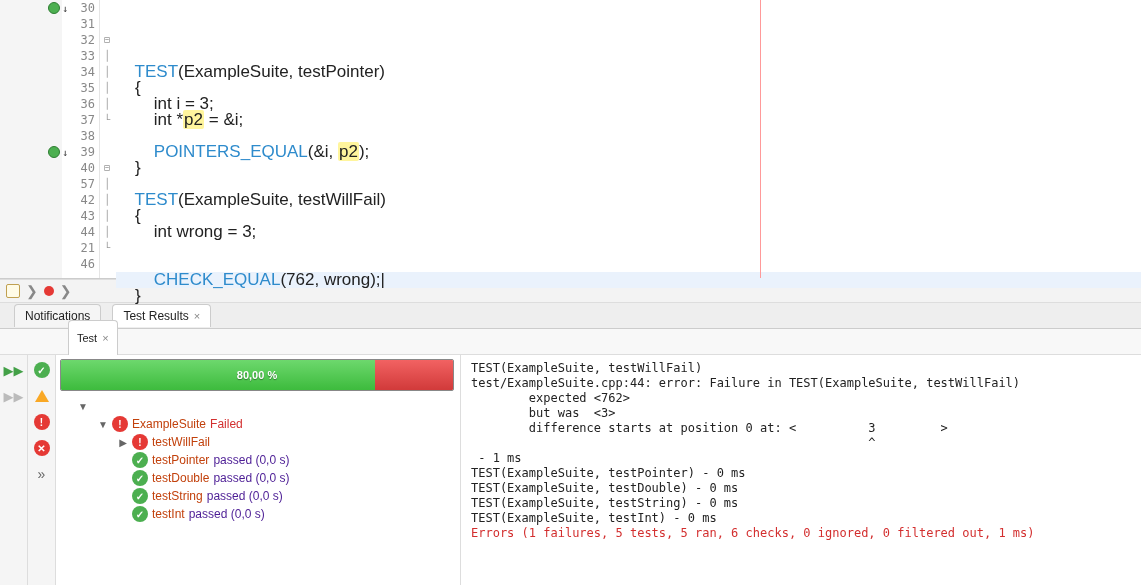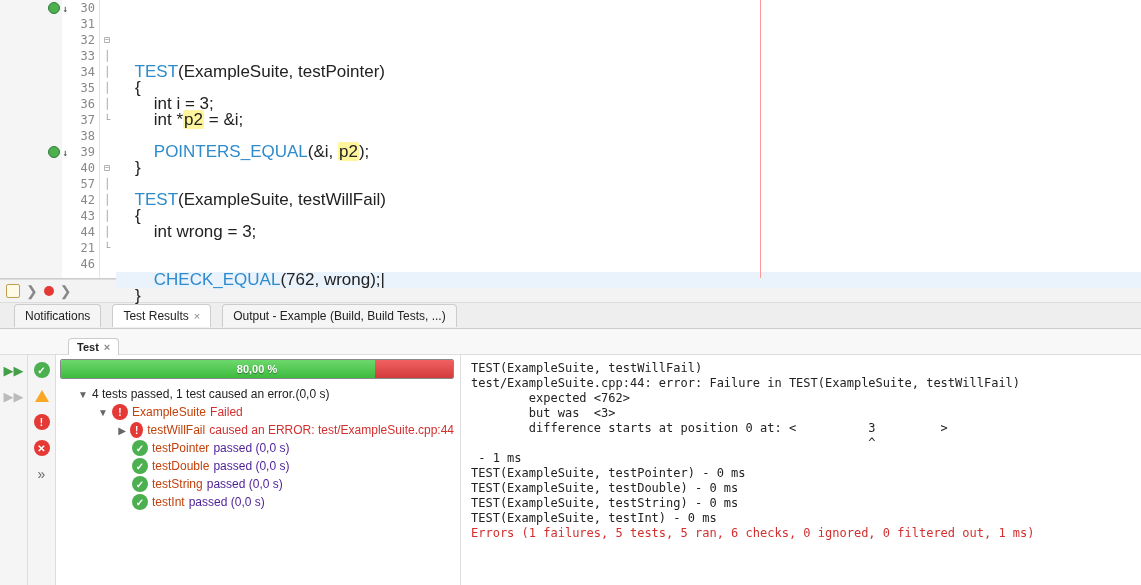--- a/index.html
+++ b/index.html
@@ -37,21 +37,21 @@
 .tool-btn { width: 22px; height: 22px; display: flex; align-items: center; justify-content: center; border: 1px solid transparent; border-radius: 3px; cursor: pointer; font-size: 13px; }
 .ico-green-play { color: #43a047; }
 .ico-grey-play { color: #bbb; }
 .ico-ok { width: 16px; height: 16px; border-radius: 50%; background: #4caf50; color: #fff; display: flex; align-items: center; justify-content: center; font-size: 10px; font-weight: bold; }
 .ico-warn { width: 0; height: 0; border-left: 7px solid transparent; border-right: 7px solid transparent; border-bottom: 12px solid #f9a825; position: relative; }
 .ico-err { width: 16px; height: 16px; border-radius: 50%; background: #e53935; color: #fff; display: flex; align-items: center; justify-content: center; font-size: 10px; font-weight: bold; }
 .ico-close { width: 16px; height: 16px; border-radius: 50%; background: #e53935; color: #fff; display: flex; align-items: center; justify-content: center; font-size: 10px; font-weight: bold; }
 .chev-down { color: #666; font-size: 14px; }
 
 .tree-area { width: 405px; border-right: 1px solid #ddd; display: flex; flex-direction: column; padding: 4px 6px 4px 4px; }
-.progress-wrap { height: 20px; border: 1px solid #888; border-radius: 2px; position: relative; margin-bottom: 4px; overflow: hidden; background: #f1f1f1; }
+.progress-wrap { height: 32px; border: 1px solid #888; border-radius: 2px; position: relative; margin-bottom: 4px; overflow: hidden; background: #f1f1f1; }
 .prog-green { position: absolute; left: 0; top: 0; bottom: 0; width: 80%; background: linear-gradient(to bottom, #6dd86d, #3dbb3d); }
 .prog-red { position: absolute; right: 0; top: 0; bottom: 0; width: 20%; background: linear-gradient(to bottom, #f26262, #d13a3a); }
 .prog-label { position: absolute; inset: 0; display: flex; align-items: center; justify-content: center; font-size: 11px; color: #fff; font-weight: 600; text-shadow: 0 1px 1px rgba(0,0,0,.4); }
 
 .tree { padding: 2px 0 2px 4px; font-size: 12px; }
 .tree-row { display: flex; align-items: center; height: 18px; gap: 4px; white-space: nowrap; }
 .tree-indent-1 { padding-left: 14px; }
 .tree-indent-2 { padding-left: 34px; }
 .tree-indent-3 { padding-left: 54px; }
 .tw { display: inline-block; width: 10px; color: #666; font-size: 10px; text-align: center; }
@@ -114,25 +114,24 @@
 <div class="breadcrumb-bar">
   <span class="bc-icon"></span>
   <span class="chev">❯</span>
   <span class="red-dot"></span>
   <span class="chev">❯</span>
 </div>
 
 <div class="tabs-row">
   <div class="tab"><span>Notifications</span></div>
   <div class="tab active"><span>Test Results</span><span class="close-x">×</span></div>
-  <div class="tab"><span>Output - Example (Build, Build Tests, ...)</span></div>
 </div>
 
 <div class="results-row">
-  <div class="tab active" style="font-size:11px;padding:2px 8px;font-weight:bold;"><span>Test</span><span class="close-x">×</span></div>
+  <div class="tab active" style="font-size:11px;padding:11px 8px;"><span>Test</span><span class="close-x">×</span></div>
 </div>
 
 <div class="lower-pane">
 
   <div class="tool-col">
     <div class="tool-btn ico-green-play">▶▶</div>
     <div class="tool-btn ico-grey-play" style="color:#bbb;">▶▶</div>
   </div>
   <div class="tool-col" style="border-right:1px solid #ddd;">
     <div class="tool-btn">
@@ -152,33 +151,31 @@
 
   <div class="tree-area">
     <div class="progress-wrap">
       <div class="prog-green" id="prog-green" style="width: 80%;"></div>
       <div class="prog-red" id="prog-red" style="width: 20%;"></div>
       <div class="prog-label">80,00 %</div>
     </div>
     <div class="tree" id="tree">
         <div class="tree-row tree-indent-1">
           <span class="tw">▼</span>
-          <span>4 tests passed, 1 test caused an error.(0,0 s)</span>
         </div>
         <div class="tree-row tree-indent-2">
           <span class="tw">▼</span>
           <span class="ico-err">!</span>
           <span class="name-txt"> ExampleSuite  </span>
           <span class="st-fail">Failed</span>
         </div>
         <div class="tree-row tree-indent-3">
           <span class="tw">▶</span>
           <span class="ico-err">!</span>
           <span class="name-txt"> testWillFail  </span>
-          <span class="st-fail">caused an ERROR: test/ExampleSuite.cpp:44</span>
         </div>
         <div class="tree-row tree-indent-3">
           <span class="tw"></span>
           <span class="ico-ok">✓</span>
           <span class="name-txt"> testPointer  </span>
           <span class="st-pass">passed  (0,0 s)</span>
         </div>
         <div class="tree-row tree-indent-3">
           <span class="tw"></span>
           <span class="ico-ok">✓</span>

